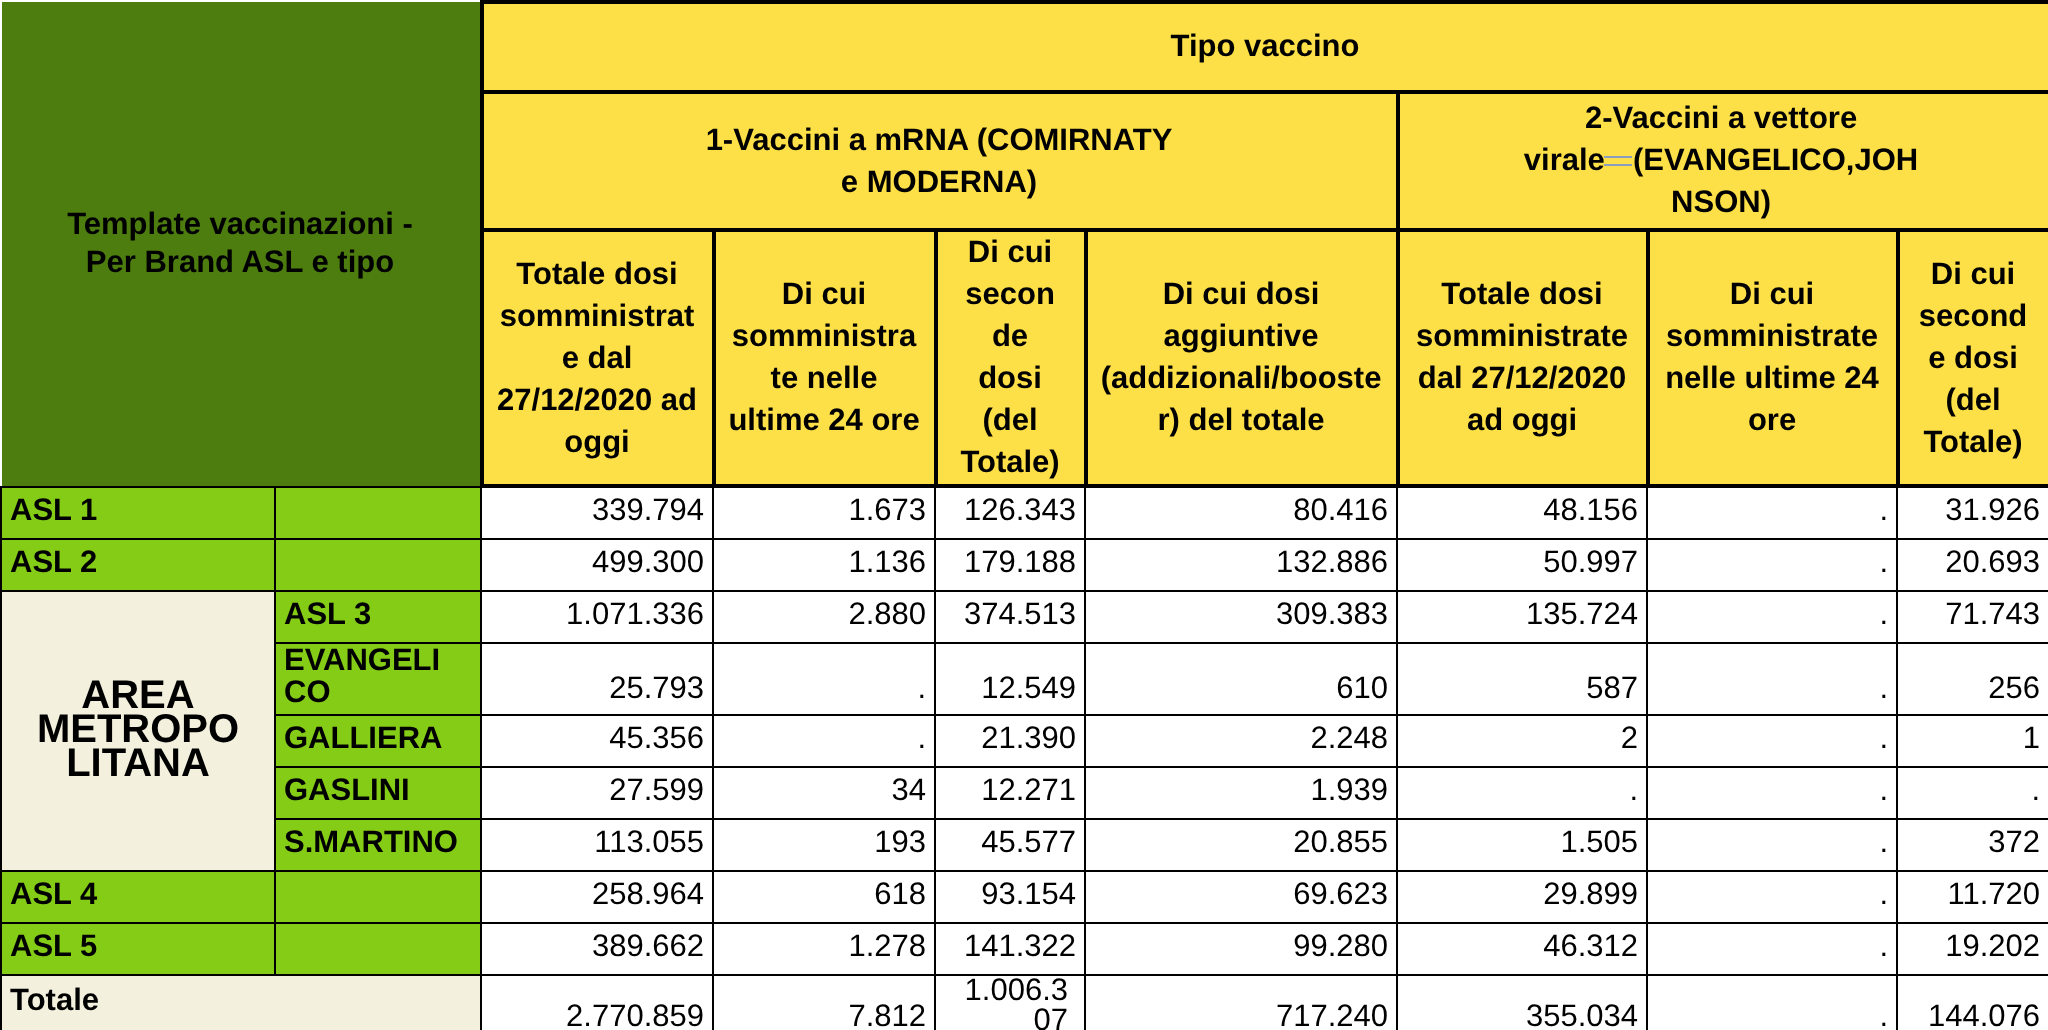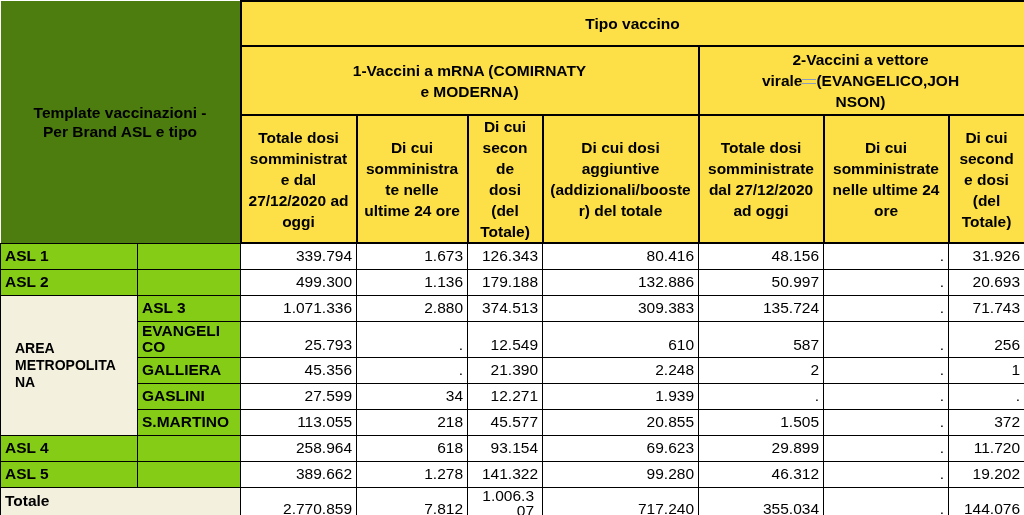--- a/index.html
+++ b/index.html
@@ -57,24 +57,24 @@
     border:none;
     text-align:center;
     vertical-align:middle;
     font-weight:bold;
     font-size:15.5px;
     line-height:19px;
     padding:0 20px;
   }
   .area-cell {
     background:#F3F1DE;
-    text-align:left;
-    vertical-align:middle;
-    font-weight:bold;
-    font-size:14px;
+    text-align:center;
+    vertical-align:middle;
+    font-weight:bold;
+    font-size:20px;
     line-height:17px;
   }
   .area-inner { width:108px; margin:0 auto; word-wrap:break-word; overflow-wrap:break-word; }
 
   
   .lbl {
     background:#84cc16;
     font-weight:bold;
     font-size:15.5px;
     text-align:left;
@@ -232,21 +232,21 @@
       <td class="num">12.271</td>
       <td class="num">1.939</td>
       <td class="num">.</td>
       <td class="num">.</td>
       <td class="num">.</td>
     </tr>
 
     <tr style="height:26px">
       <td class="lbl">S.MARTINO</td>
       <td class="num">113.055</td>
-      <td class="num">218</td>
+      <td class="num">193</td>
       <td class="num">45.577</td>
       <td class="num">20.855</td>
       <td class="num">1.505</td>
       <td class="num">.</td>
       <td class="num">372</td>
     </tr>
 
     <tr style="height:26px">
       <td class="lbl">ASL 4</td>
       <td class="lbl"></td>

